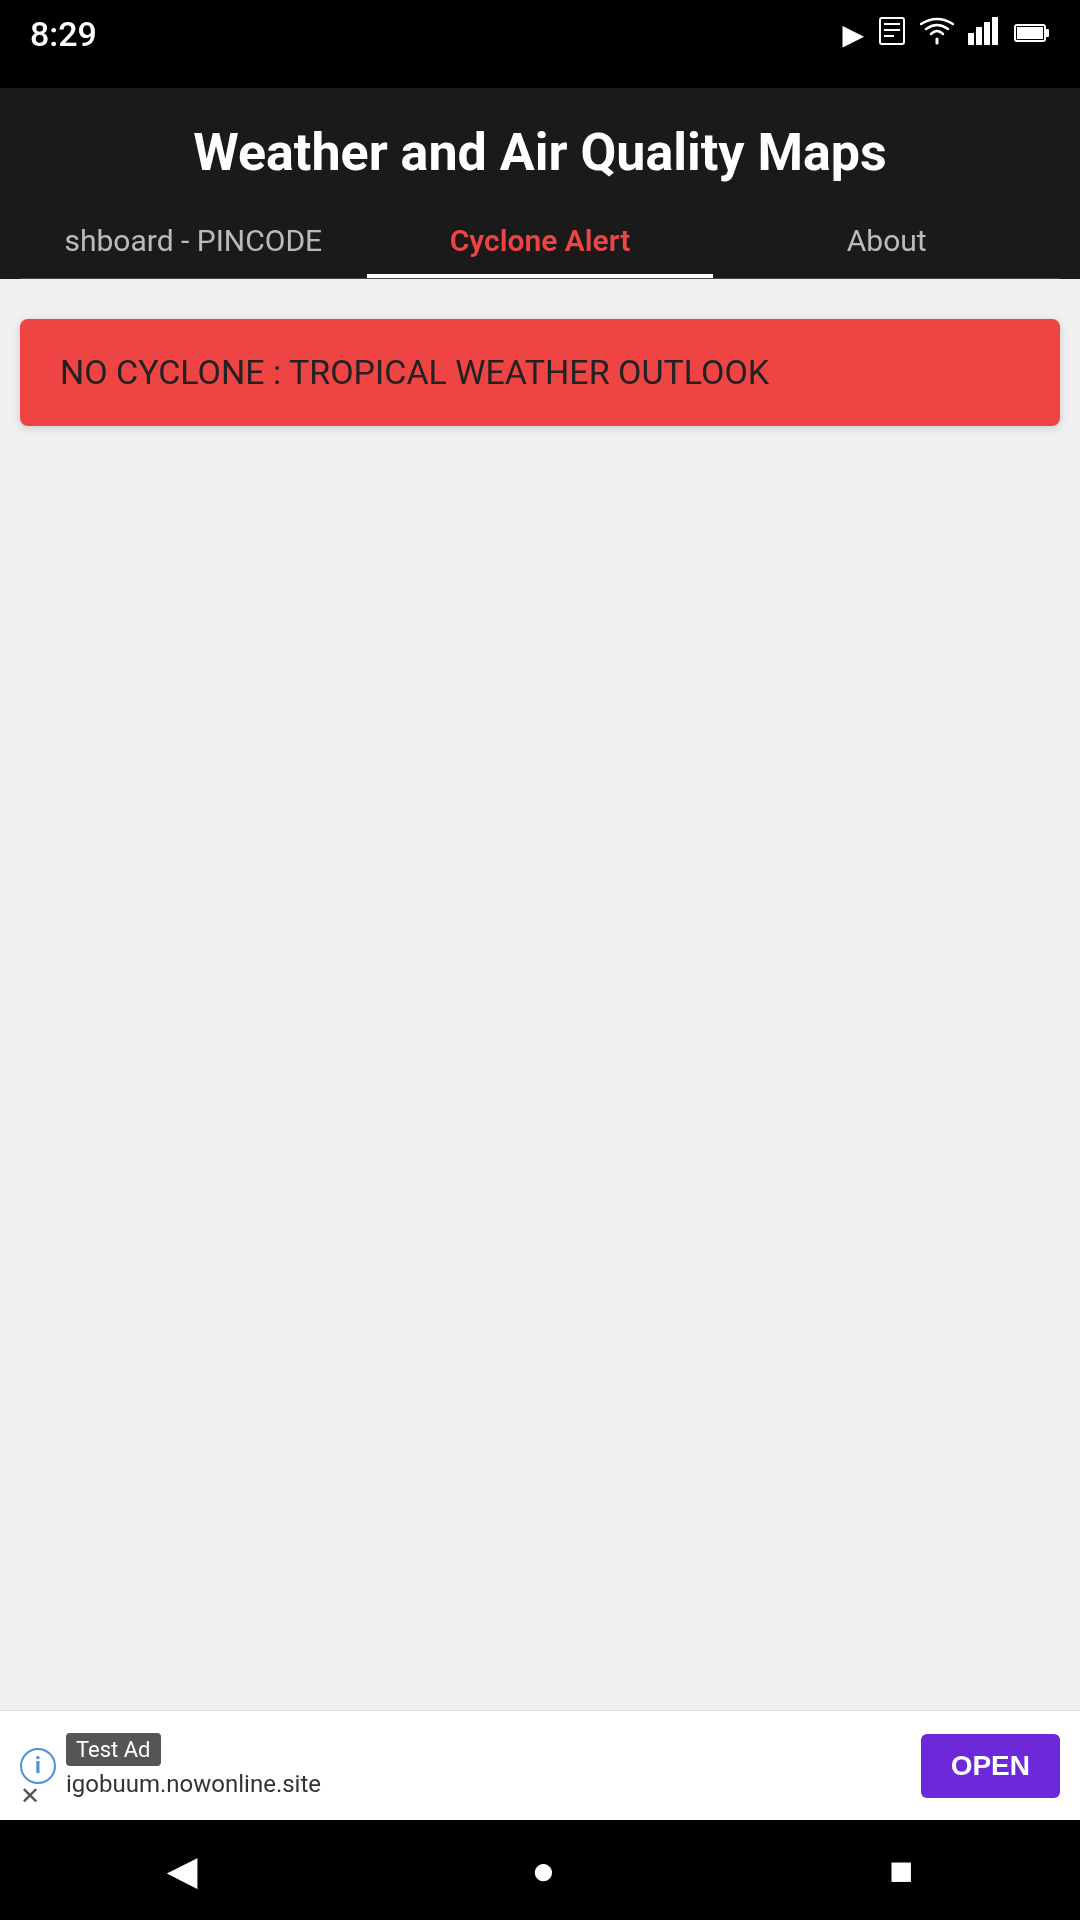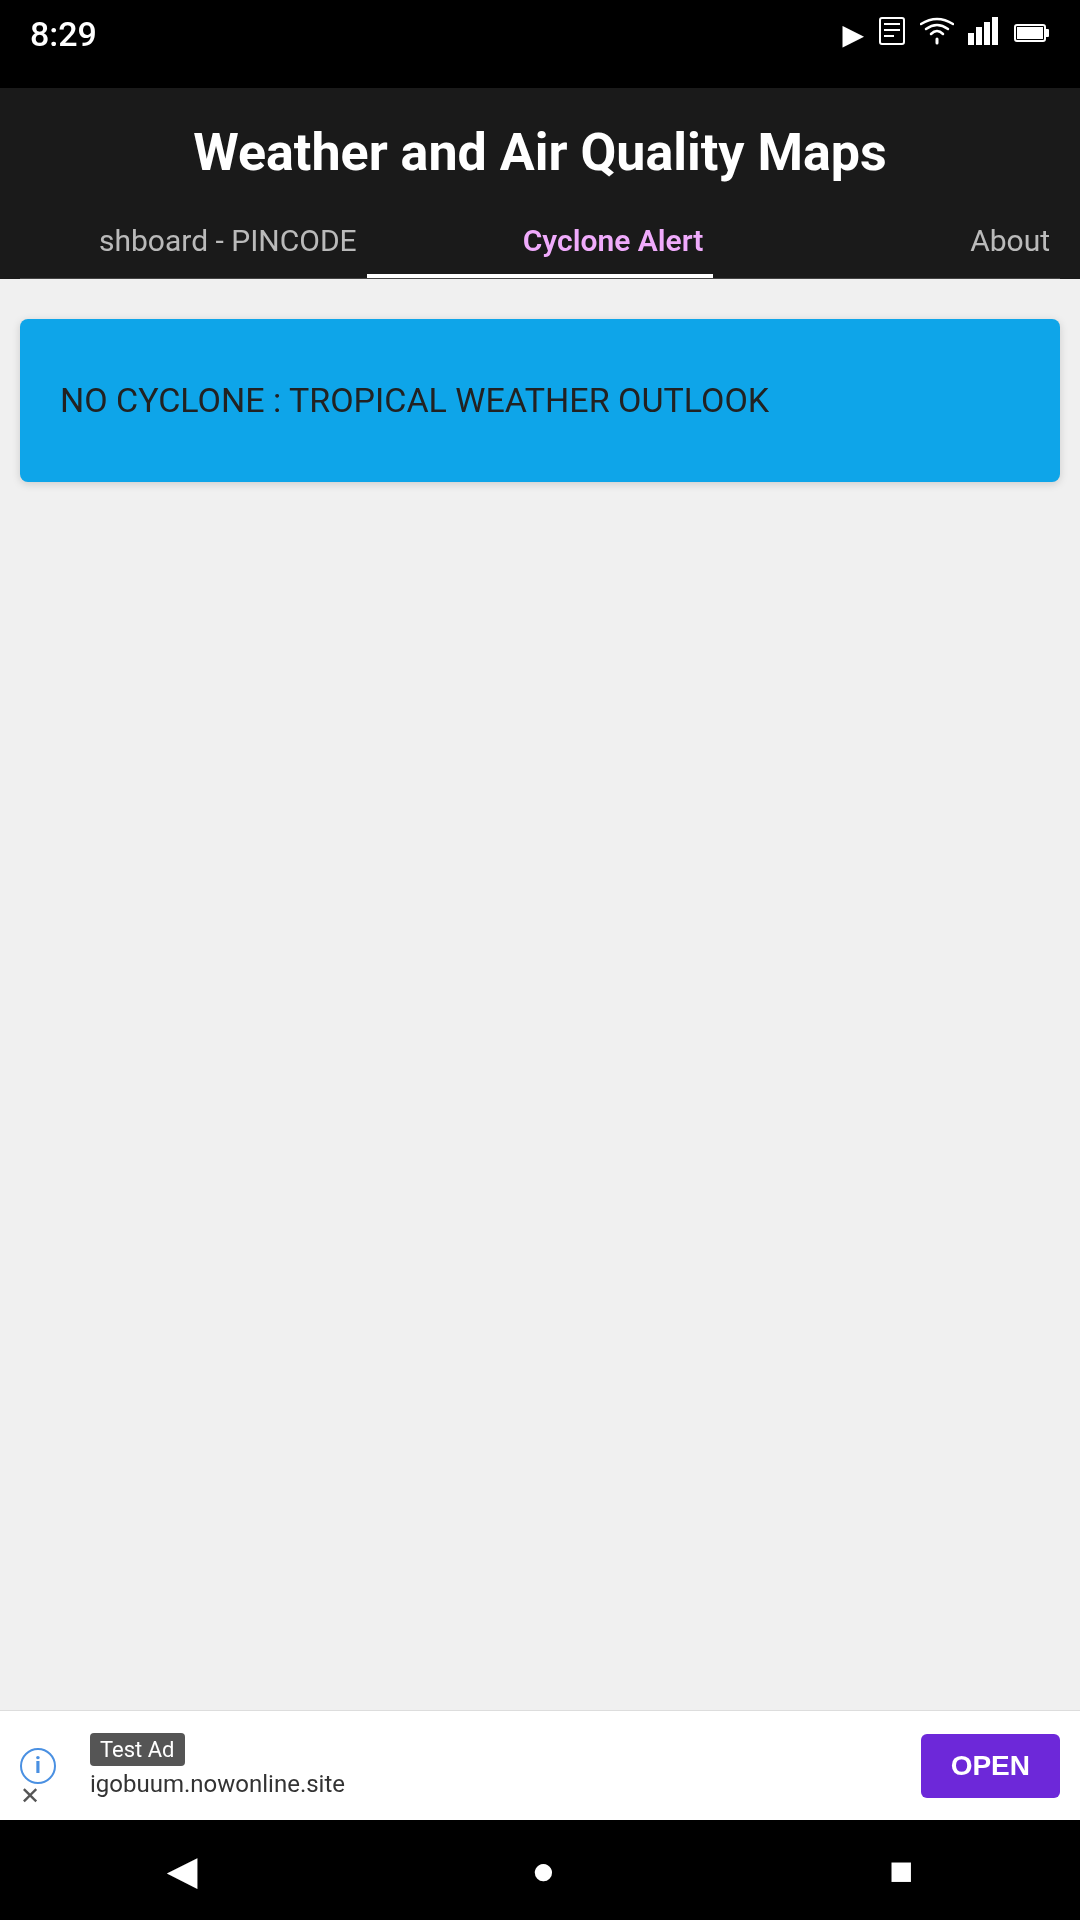--- a/index.html
+++ b/index.html
@@ -67,32 +67,32 @@
     
     .tabs-container {
       display: flex;
       flex-direction: row;
       border-bottom: 1px solid #444;
       overflow: hidden;
     }
 
     .tab-item {
       flex: 1;
-      text-align: right;
+      text-align: center;
       padding: 20px 10px;
       color: rgba(255,255,255,0.7);
       font-size: 30px;
       font-weight: 400;
       cursor: pointer;
       white-space: nowrap;
       position: relative;
     }
 
     .tab-item.active {
-      color: #f0abfc;
+      color: #ef4444;
       font-weight: 600;
     }
 
     .tab-item.active::after {
       content: '';
       position: absolute;
       bottom: 0;
       left: 0;
       right: 0;
       height: 4px;
@@ -100,23 +100,23 @@
     }
 
     
     .main-content {
       flex: 1;
       background-color: #f0f0f0;
       padding: 40px 20px;
     }
 
     .alert-card {
-      background-color: #0ea5e9;
+      background-color: #ef4444;
       border-radius: 8px;
-      padding: 56px 40px;
+      padding: 28px 40px;
       box-shadow: 0 2px 8px rgba(0,0,0,0.15);
     }
 
     .alert-text {
       color: #222;
       font-size: 34px;
       line-height: 1.5;
       font-weight: 400;
     }
 
@@ -144,21 +144,20 @@
       font-size: 22px;
       font-weight: bold;
       flex-shrink: 0;
       margin-right: 10px;
     }
 
     .ad-text-container {
       flex: 1;
       display: flex;
       flex-direction: column;
-      margin-left: 24px;
     }
 
     .ad-label {
       background-color: #555;
       color: #fff;
       font-size: 22px;
       padding: 4px 10px;
       border-radius: 4px;
       align-self: flex-start;
       margin-bottom: 4px;

